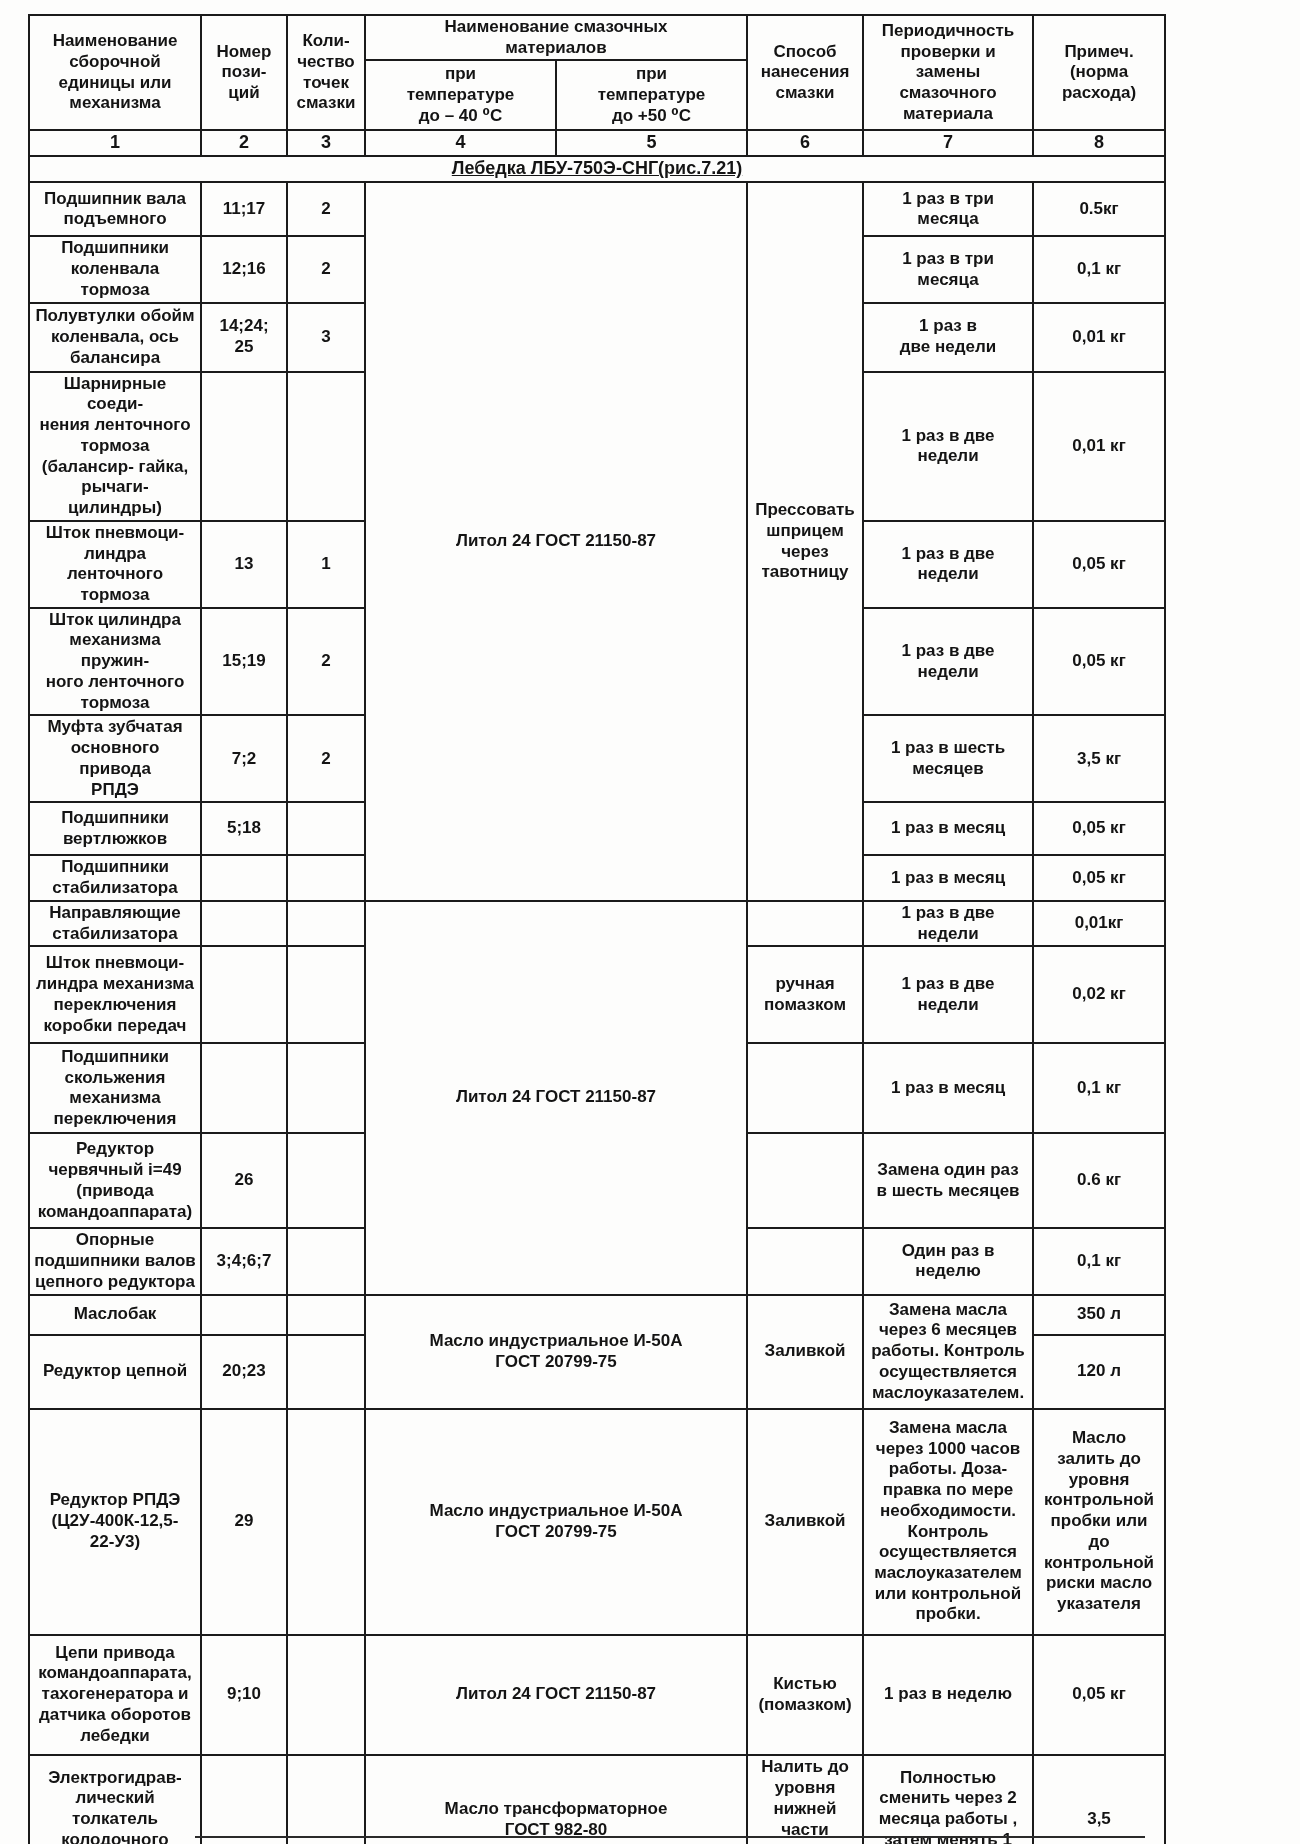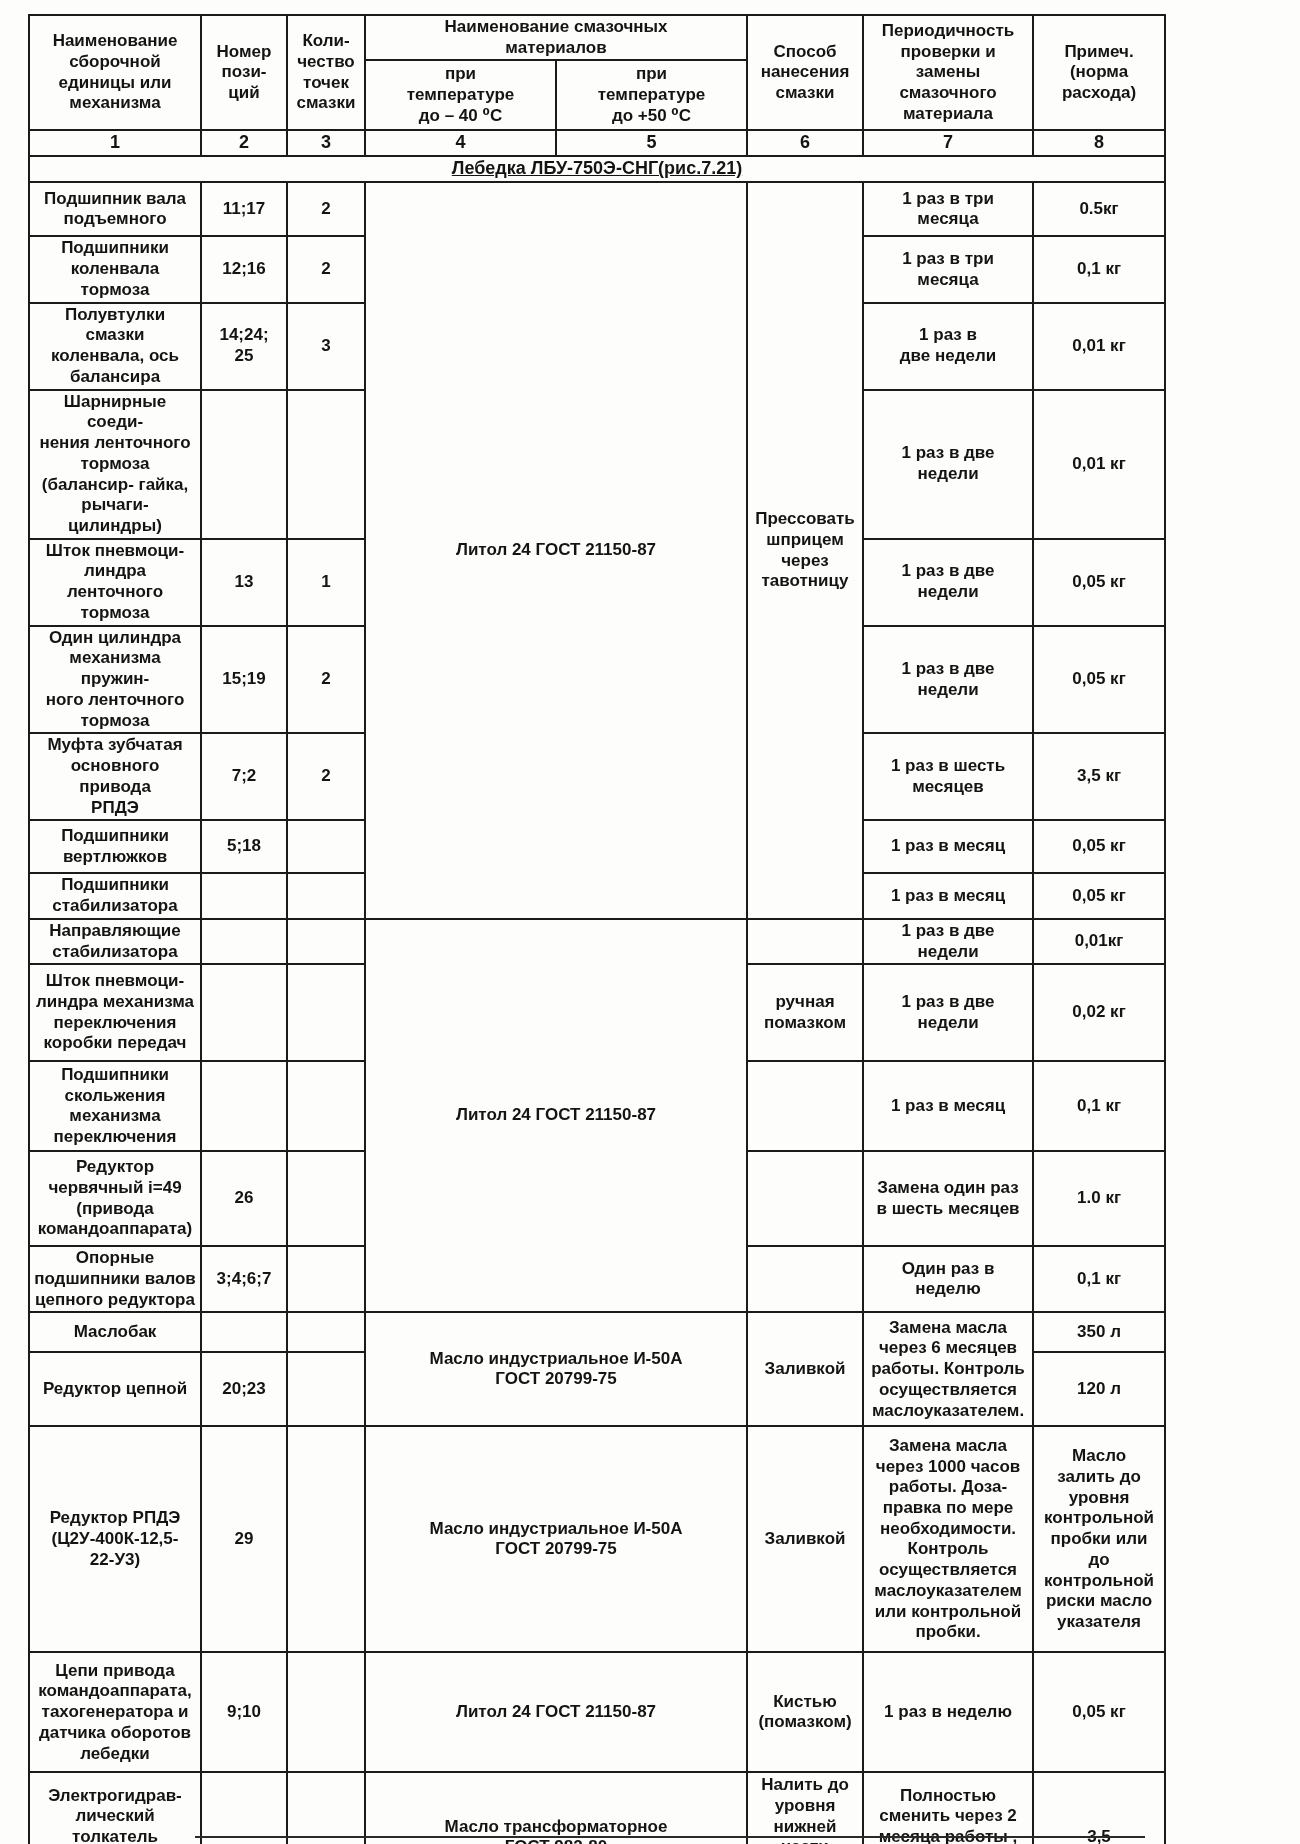--- a/index.html
+++ b/index.html
@@ -105,21 +105,21 @@
   <td class="name">Подшипники
 коленвала тормоза</td>
   <td>12;16</td>
   <td>2</td>
   <td>1 раз в три
 месяца</td>
   <td>0,1 кг</td>
 </tr>
 
 <tr style="height:69px">
-  <td class="name">Полувтулки смазки
+  <td class="name">Полувтулки обойм
 коленвала, ось
 балансира</td>
   <td>14;24;
 25</td>
   <td>3</td>
   <td>1 раз в
 две недели</td>
   <td>0,01 кг</td>
 </tr>
 
@@ -141,21 +141,21 @@
 линдра ленточного
 тормоза</td>
   <td>13</td>
   <td>1</td>
   <td>1 раз в две
 недели</td>
   <td>0,05 кг</td>
 </tr>
 
 <tr style="height:85px">
-  <td class="name">Один цилиндра
+  <td class="name">Шток цилиндра
 механизма пружин-
 ного ленточного
 тормоза</td>
   <td>15;19</td>
   <td>2</td>
   <td>1 раз в две
 недели</td>
   <td>0,05 кг</td>
 </tr>
 
@@ -229,21 +229,21 @@
 <tr style="height:95px">
   <td class="name">Редуктор
 червячный i=49
 (привода
 командоаппарата)</td>
   <td>26</td>
   <td></td>
   <td></td>
   <td>Замена один раз
 в шесть месяцев</td>
-  <td>1.0 кг</td>
+  <td>0.6 кг</td>
 </tr>
 
 <tr style="height:60px">
   <td class="name">Опорные
 подшипники валов
 цепного редуктора</td>
   <td>3;4;6;7</td>
   <td></td>
   <td></td>
   <td>Один раз в

